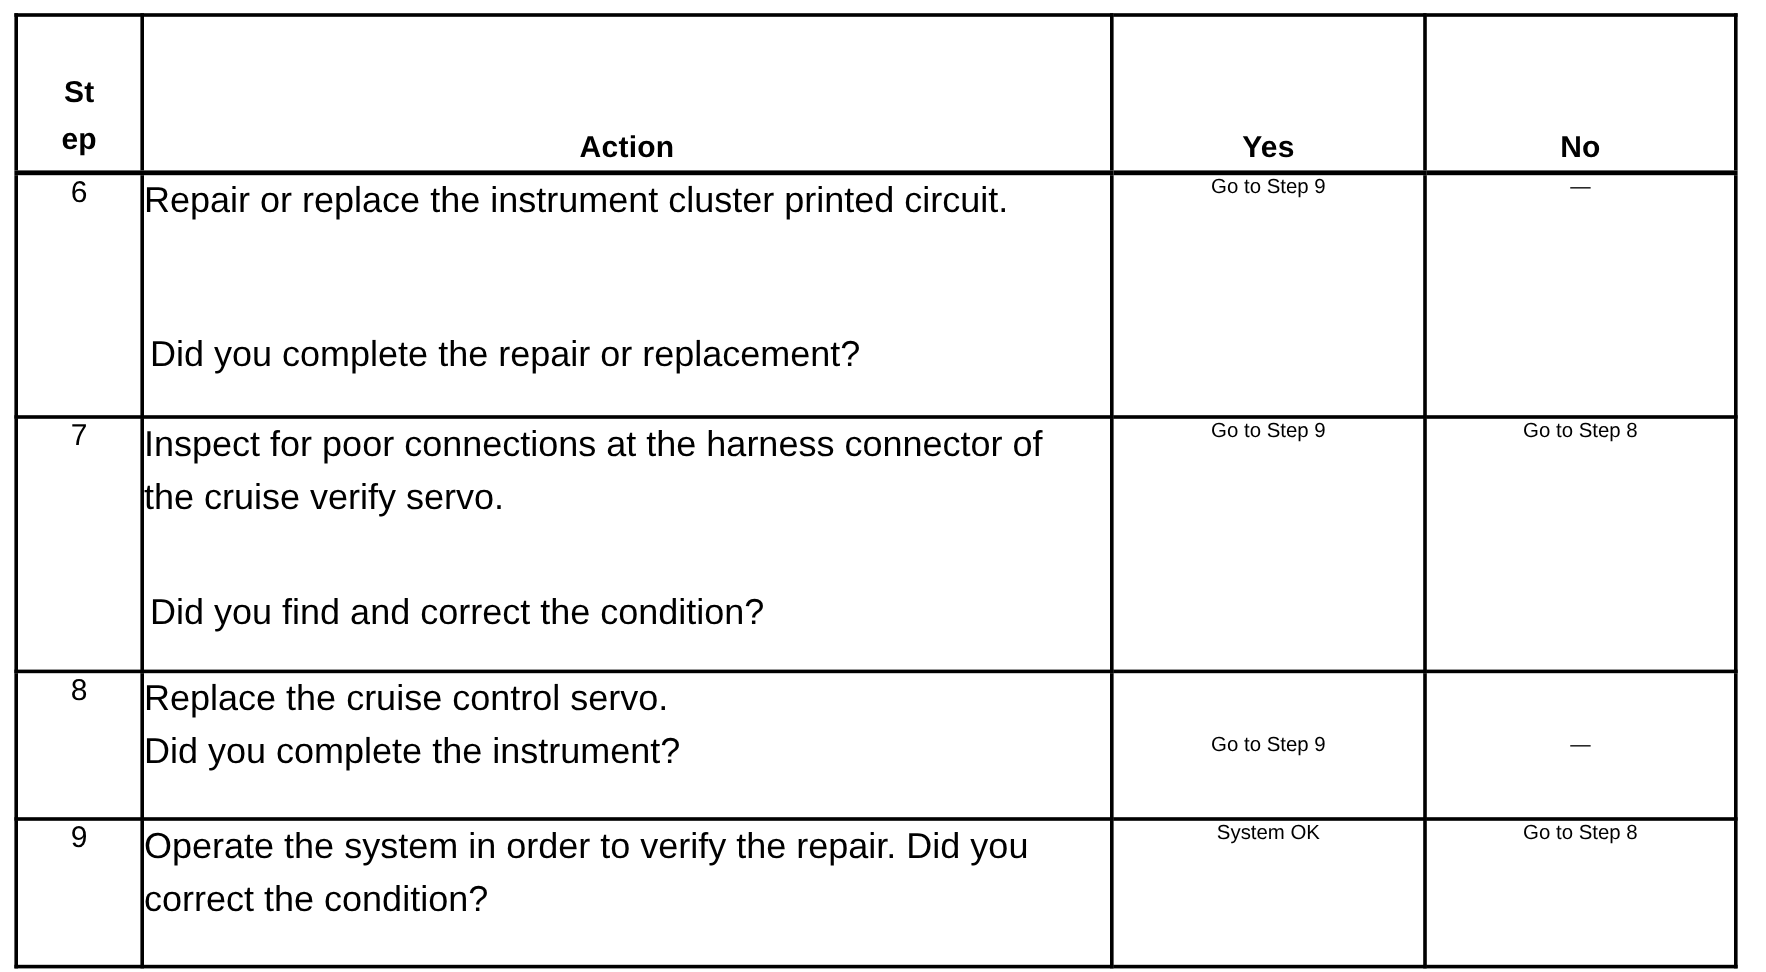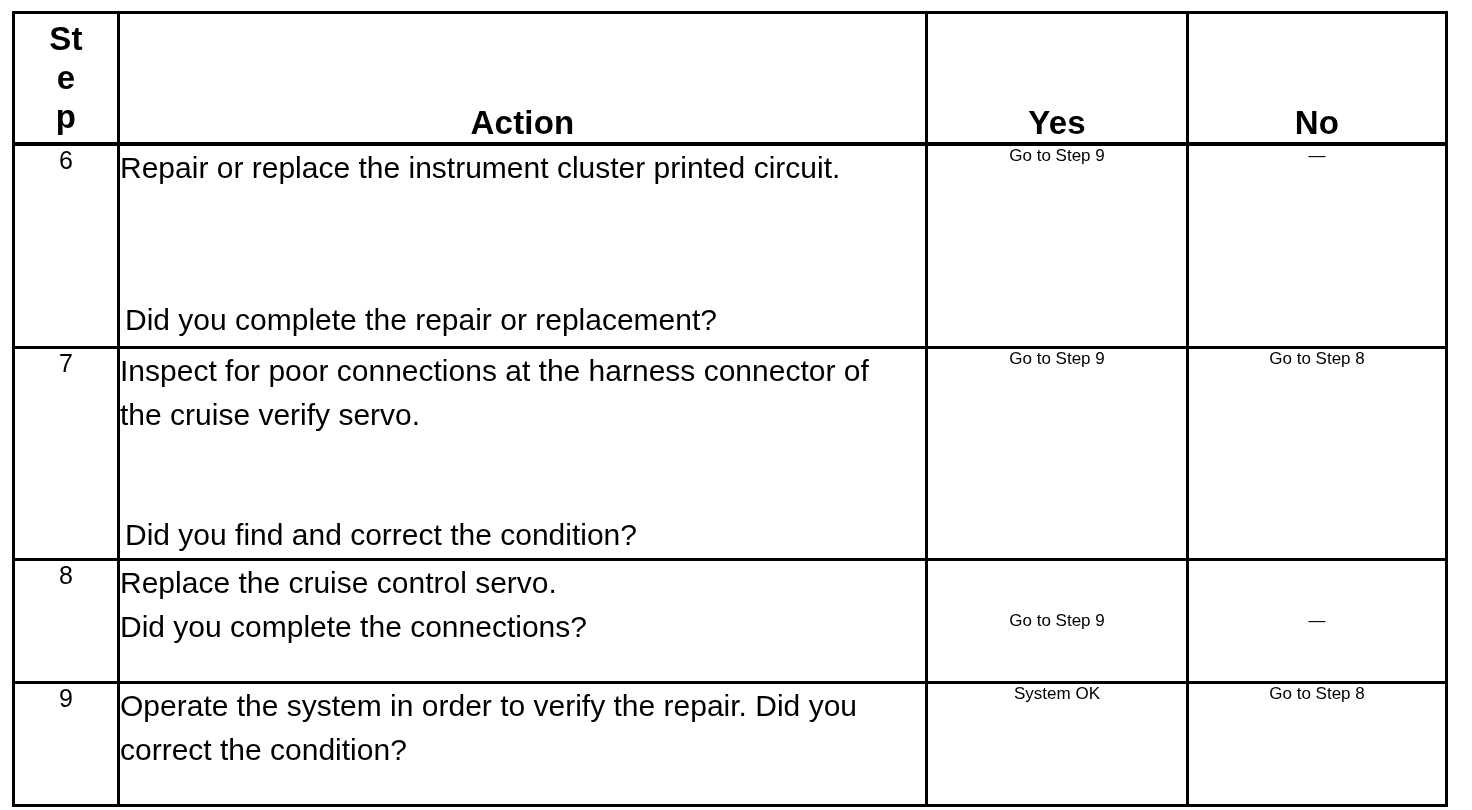--- a/index.html
+++ b/index.html
@@ -56,21 +56,21 @@
     height: 100%;
     display: flex;
     flex-direction: column;
     justify-content: flex-end;
     align-items: center;
     box-sizing: border-box;
     padding-bottom: 0;
   }
   .hdr-label {
     font-weight: bold;
-    font-size: 33px;
+    font-size: 25px;
     line-height: 38px;
     text-align: center;
     letter-spacing: 0.2px;
   }
   
   .hdr-step .hdr-inner {
     padding-bottom: 6px;
   }
   .hdr-step .hdr-label {
     width: 34px;
@@ -95,21 +95,21 @@
     font-size: 17px;
     vertical-align: bottom;
     padding-bottom: 14px;
   }
   .cell-branch.mid {
     vertical-align: middle;
     padding-bottom: 0;
   }
 
   .action-line { white-space: nowrap; }
-  .action-line.indent { padding-left: 5px; margin-top: 24px; }
+  .action-line.indent { padding-left: 5px; }
   
   .action-gap-lg { height: 84px; }
   .action-gap-md { height: 52px; }
 
   .row-6 td { height: 200px; }
   .row-7 td { height: 209px; }
   .row-8 td { height: 120px; }
   .row-9 td { height: 120px; }
 </style>
 </head>
@@ -172,21 +172,21 @@
           <div class="action-line indent">Did you find and correct the condition?</div>
         </td>
         <td class="cell-branch">Go to Step 9</td>
         <td class="cell-branch">Go to Step 8</td>
       </tr>
 
       <tr class="row-8">
         <td class="cell-step">8</td>
         <td class="cell-action">
           <div class="action-line">Replace the cruise control servo.</div>
-          <div class="action-line">Did you complete the connections?</div>
+          <div class="action-line">Did you complete the instrument?</div>
         </td>
         <td class="cell-branch mid">Go to Step 9</td>
         <td class="cell-branch mid">—</td>
       </tr>
 
       <tr class="row-9">
         <td class="cell-step">9</td>
         <td class="cell-action">
           <div class="action-line">Operate the system in order to verify the repair. Did you</div>
           <div class="action-line">correct the condition?</div>

